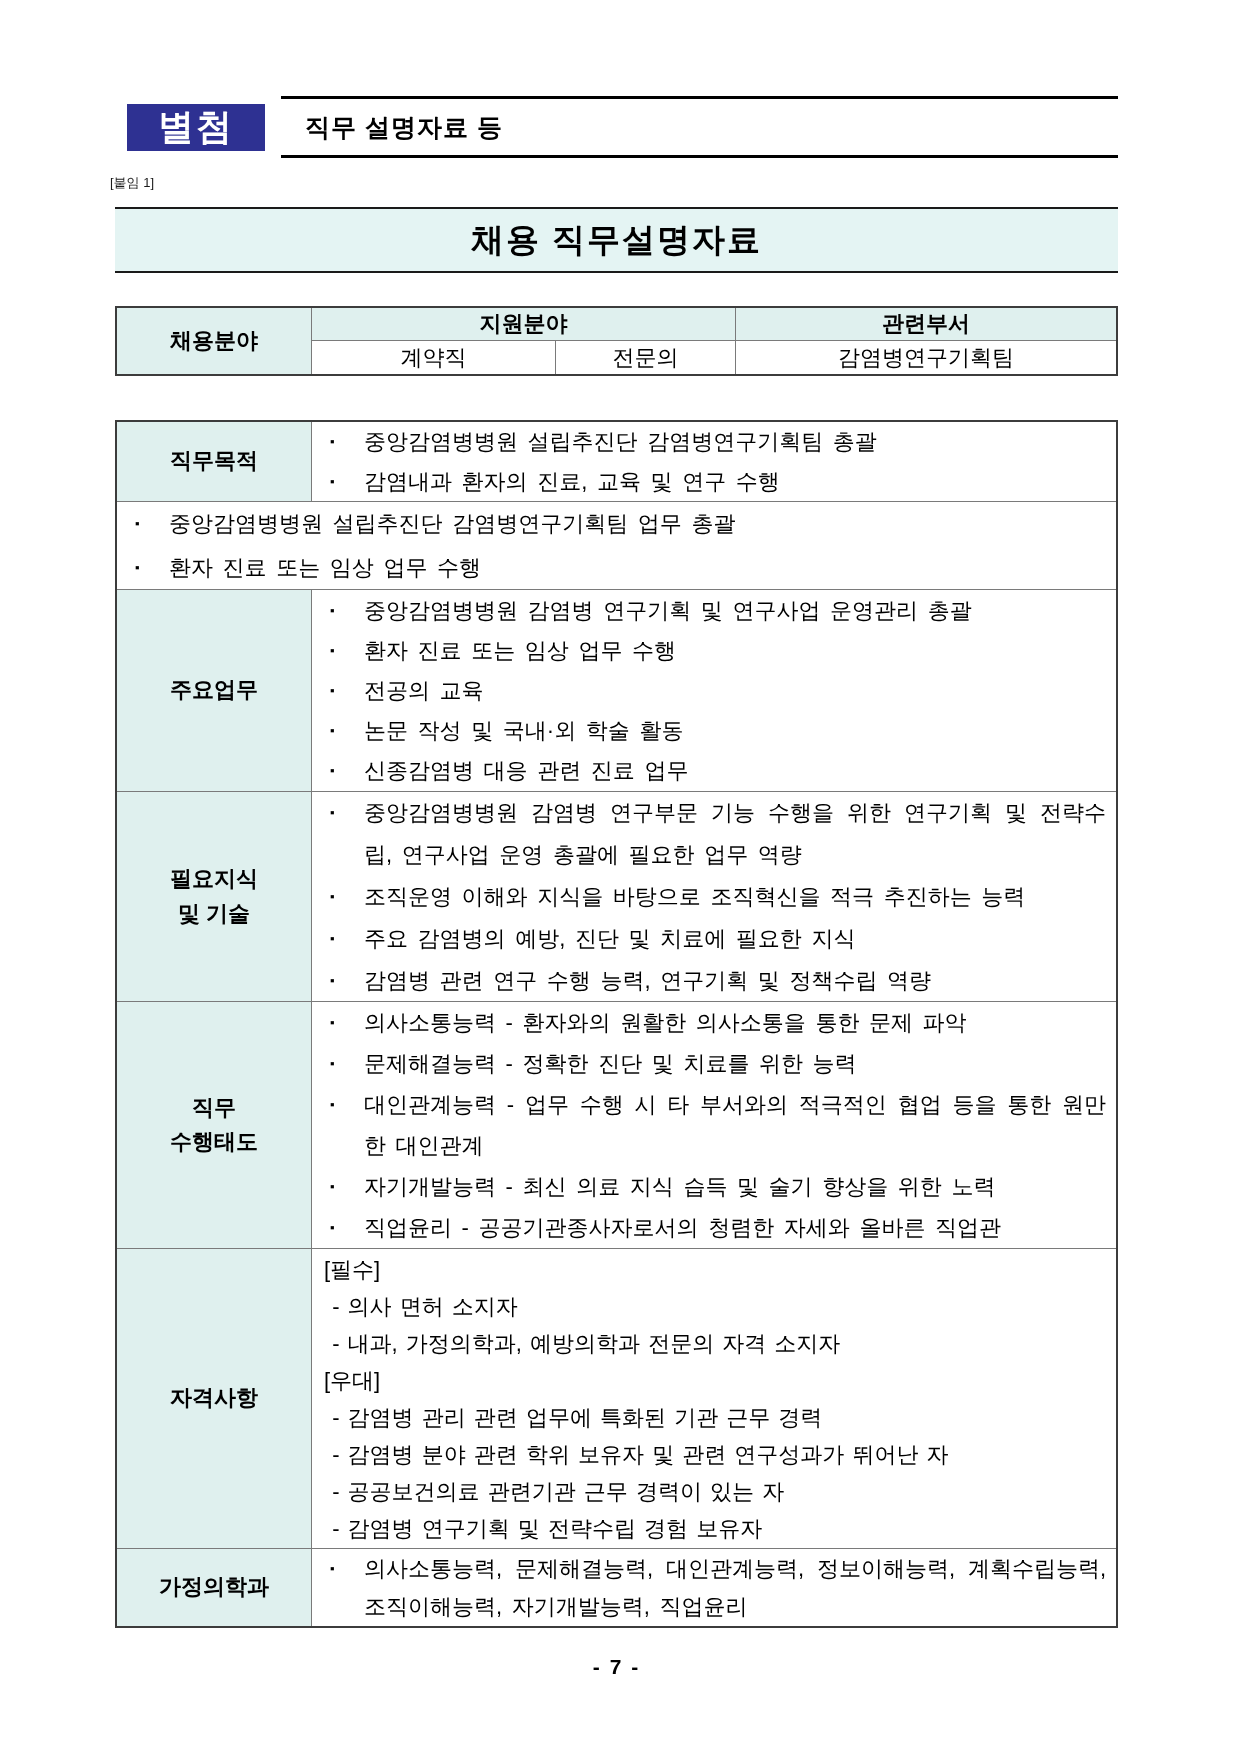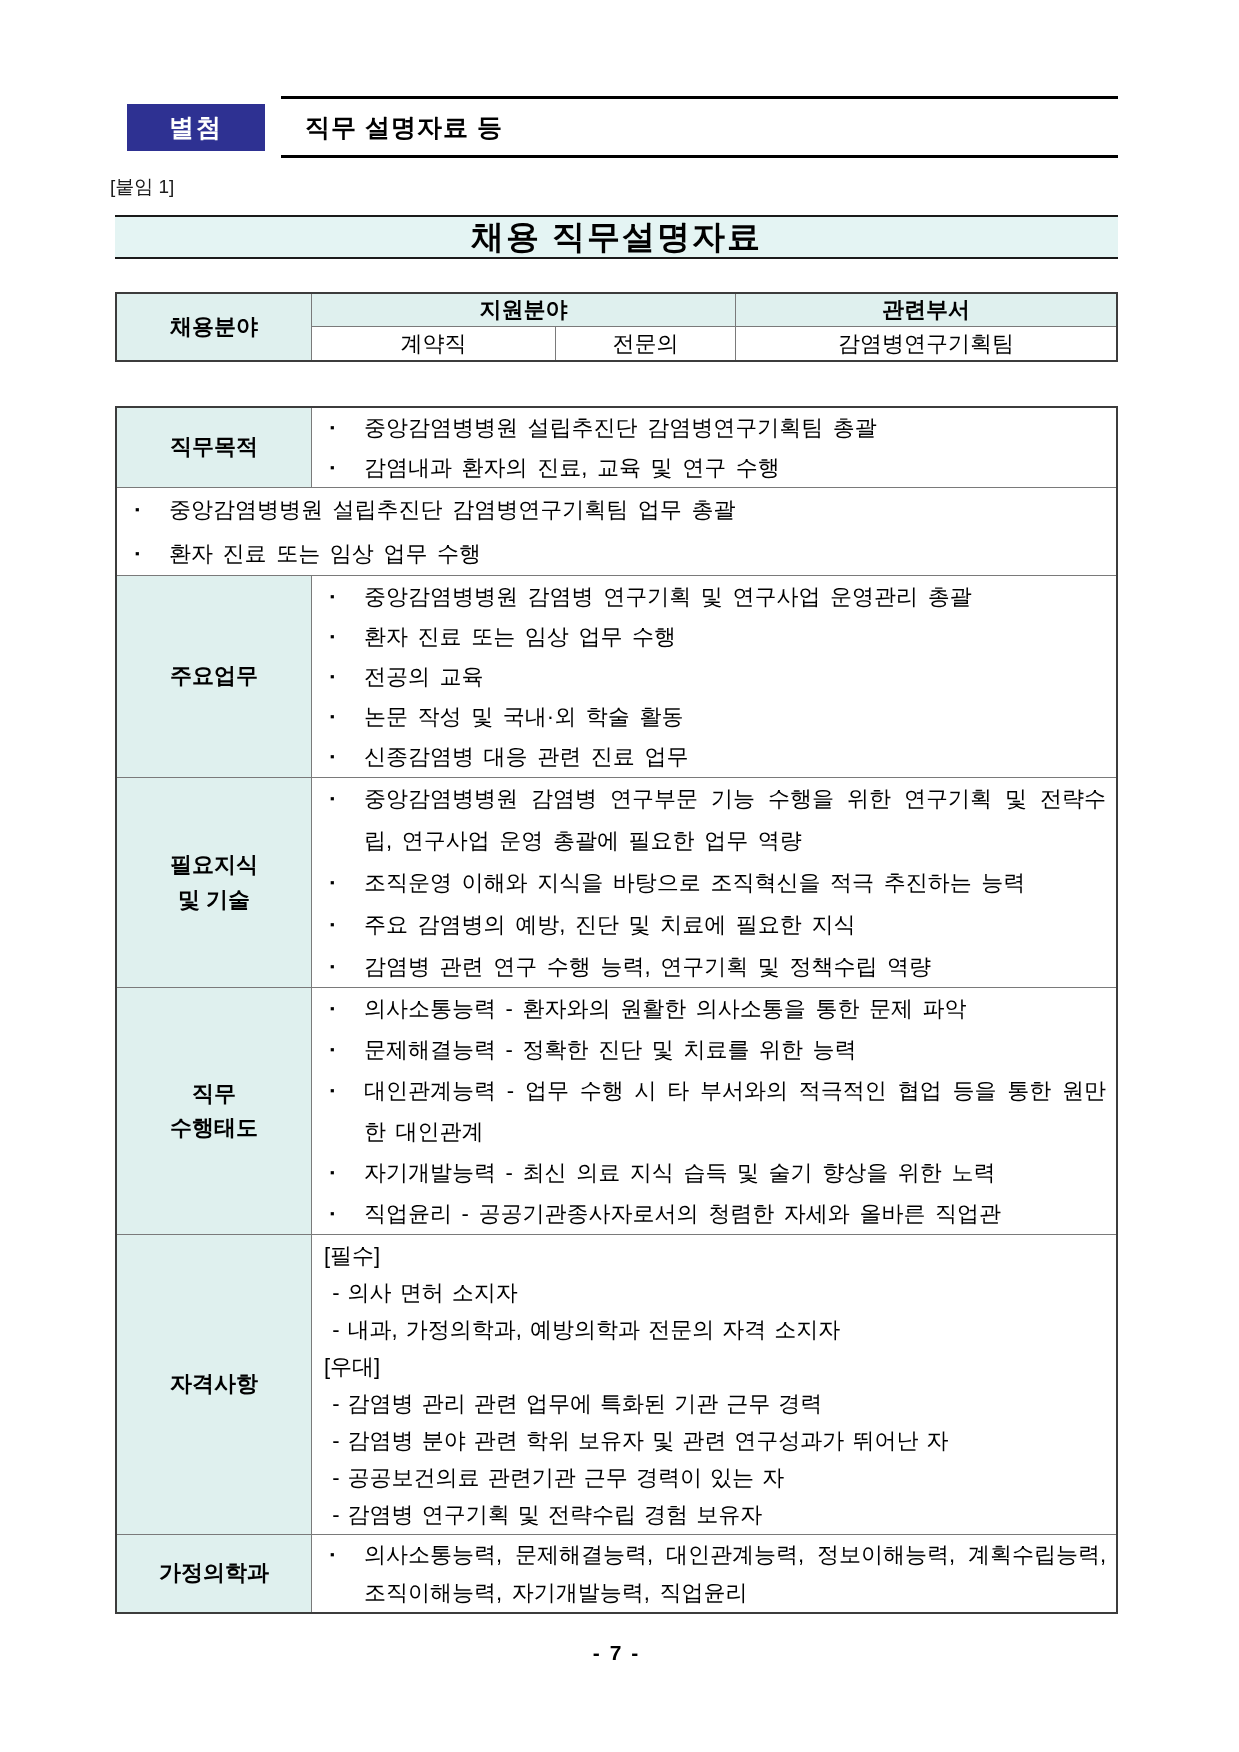--- a/index.html
+++ b/index.html
@@ -27,21 +27,21 @@
     height: 62px;
     display: flex;
     align-items: stretch;
   }
   .badge {
     align-self: center;
     width: 138px;
     height: 47px;
     background: var(--badge-bg, #2e3192);
     color: #fff;
-    font-size: 25px;
+    font-size: 36px;
     font-weight: bold;
     display: flex;
     align-items: center;
     justify-content: center;
     letter-spacing: 2px;
     margin-right: 16px;
   }
   .header-title-box {
     flex: 1;
     border-top: 3px solid #000;
@@ -50,28 +50,28 @@
     align-items: center;
     padding-left: 24px;
     font-size: 25px;
     font-weight: bold;
     letter-spacing: 1px;
   }
 
   .attachment-label {
     margin-top: 16px;
     margin-left: -5px;
-    font-size: 19px;
+    font-size: 13px;
     color: #1a1a1a;
   }
 
   
   .banner {
     margin-top: 15px;
-    height: 44px;
+    height: 66px;
     background: var(--banner-bg, #e4f4f3);
     border-top: 2px solid #1a1a1a;
     border-bottom: 2px solid #1a1a1a;
     display: flex;
     align-items: center;
     justify-content: center;
     font-size: 33px;
     font-weight: bold;
     letter-spacing: 2px;
   }

